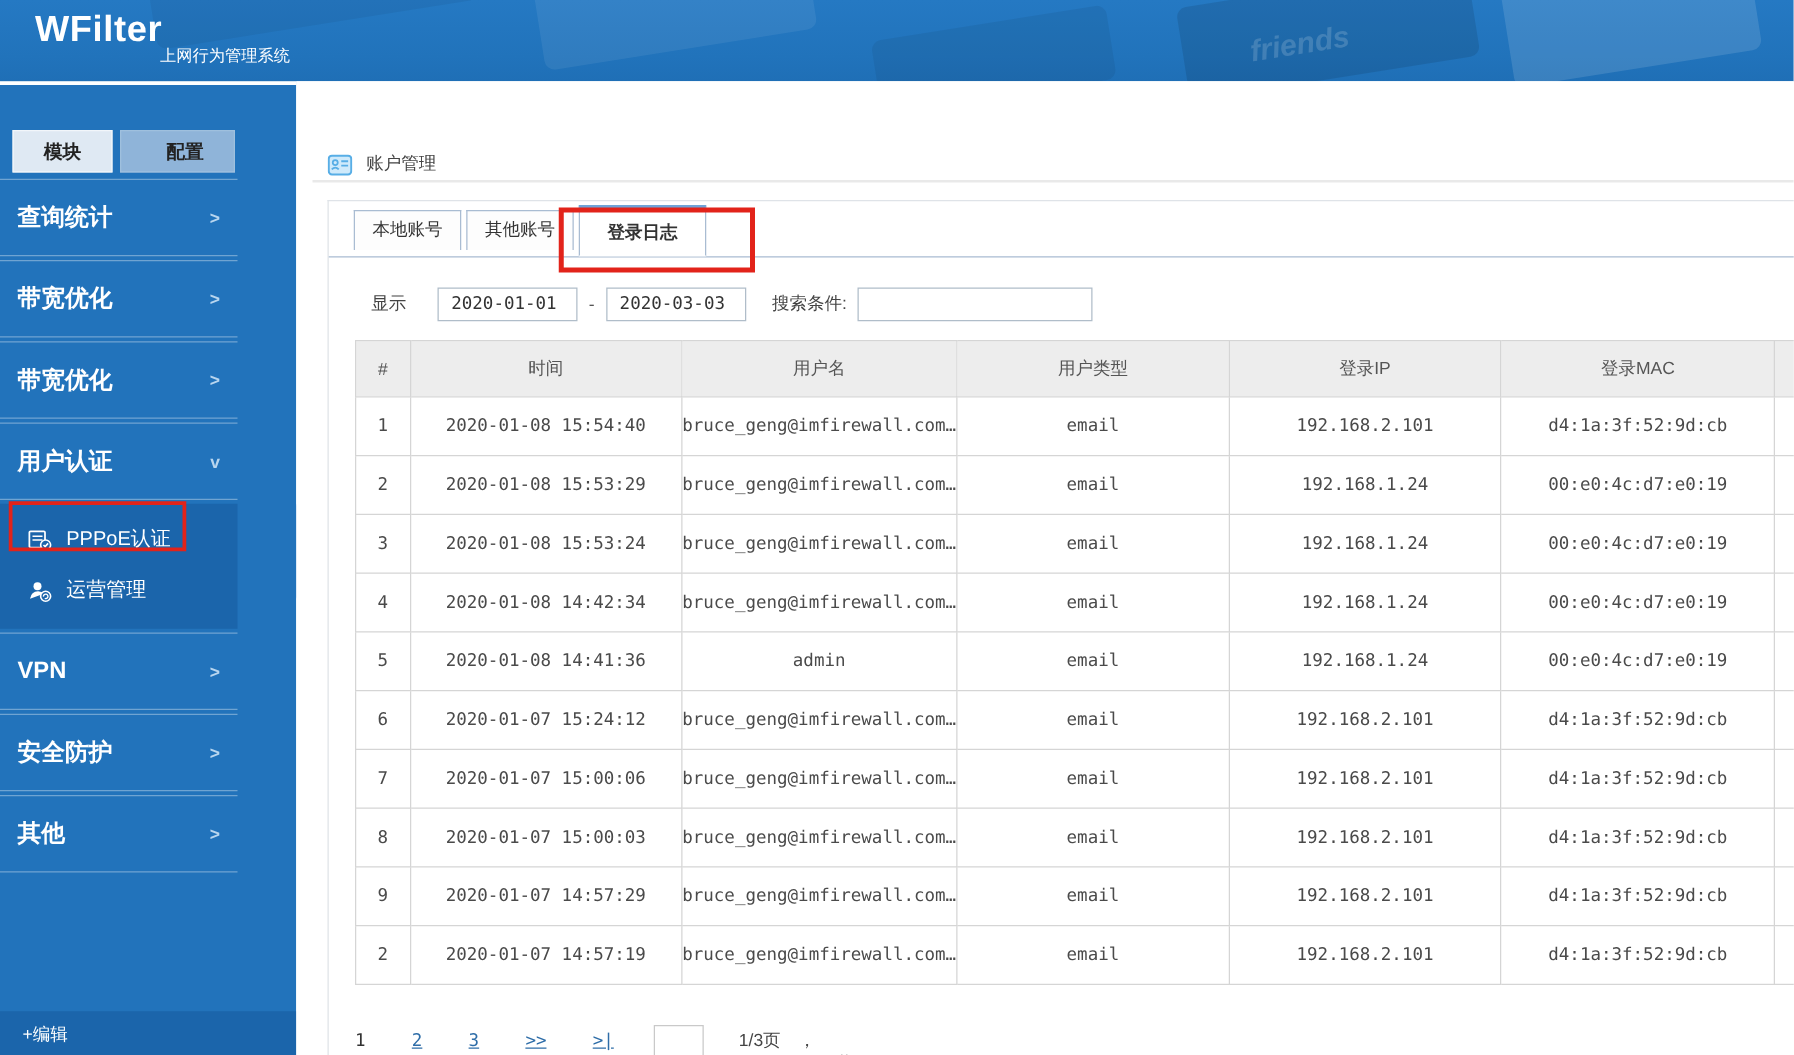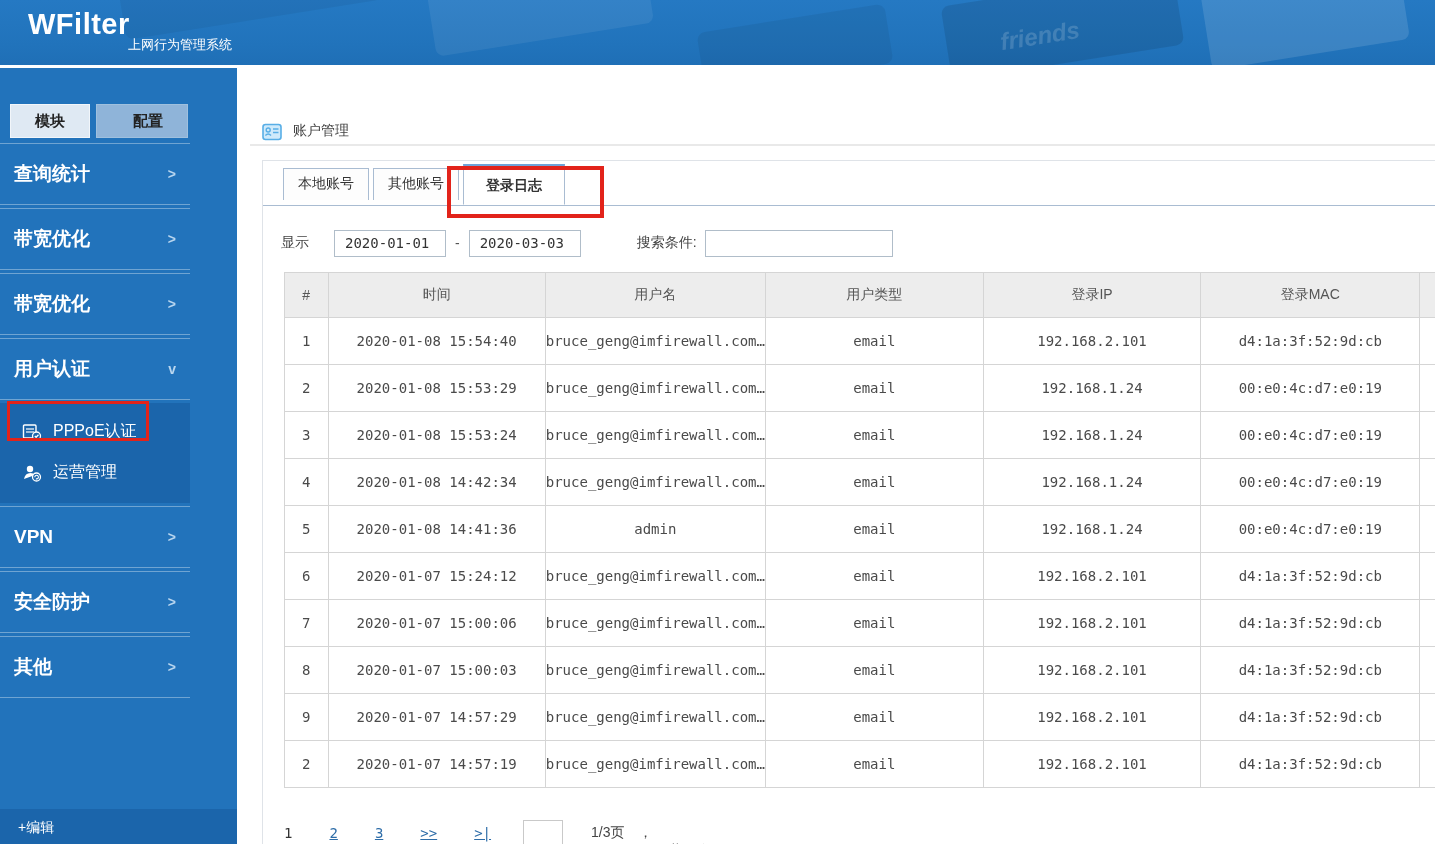--- a/index.html
+++ b/index.html
@@ -59,25 +59,25 @@
   .tabstrip { position:absolute; left:0; top:0; width:1180px; height:45px; border-bottom:1px solid #a9bcd2; }
   .tabs-row { position:absolute; left:20px; top:0; display:flex; align-items:center; height:45px; }
   .tab { height:32px; padding:0 14px; margin-right:4px; display:flex; align-items:center;
     background:#fdfdfd; border:1px solid #a9bcd2; border-bottom:none; font-size:14px; color:#333; cursor:pointer; }
   .tab.active { height:41px; background:#fff; border-top:4px solid #6fa3d8; font-weight:bold;
     padding:0 22px; position:relative; margin-bottom:-1px; border-bottom:1px solid #fff; }
 
   
   .filters { position:absolute; left:0; top:65px; width:1180px; height:34px; display:flex; align-items:center; }
   .flabel { font-size:14px; color:#444; }
-  .lbl-show { margin-left:18px; }
+  .lbl-show { margin-left:34px; }
   .dinput { width:112px; height:27px; border:1px solid #b0bdc9; font-size:14px; color:#333;
     padding-left:10px; font-family:"DejaVu Sans Mono","Liberation Mono",monospace; }
   .d1 { margin-left:25px; } .dash { margin:0 9px; color:#555; font-size:14px; } 
-  .lbl-search { margin-left:56px; }
+  .lbl-search { margin-left:21px; }
   .sinput { width:188px; height:27px; border:1px solid #b0bdc9; margin-left:8px; font-size:14px; padding:0 8px; }
 
   
   .logtable { position:absolute; left:21px; top:111px; border-collapse:collapse; table-layout:fixed; }
   .logtable th, .logtable td { border:1px solid #d5d5d5; text-align:center; overflow:hidden; white-space:nowrap; }
   .logtable th { height:45px; background:#ededed; font-size:14px; color:#555; font-weight:normal; }
   .logtable td { height:47px; font-size:14px; color:#4a4a4a;
     font-family:"DejaVu Sans Mono","Liberation Mono",monospace; }
 
   

